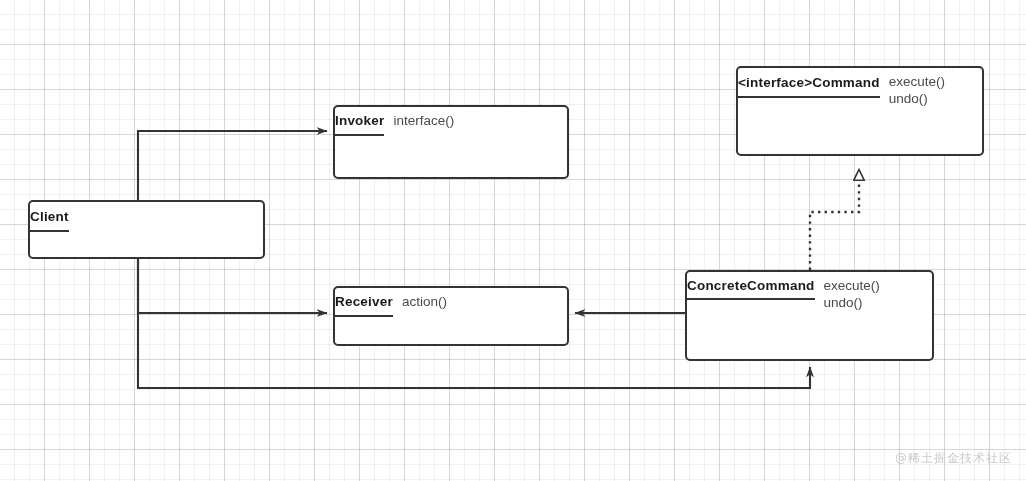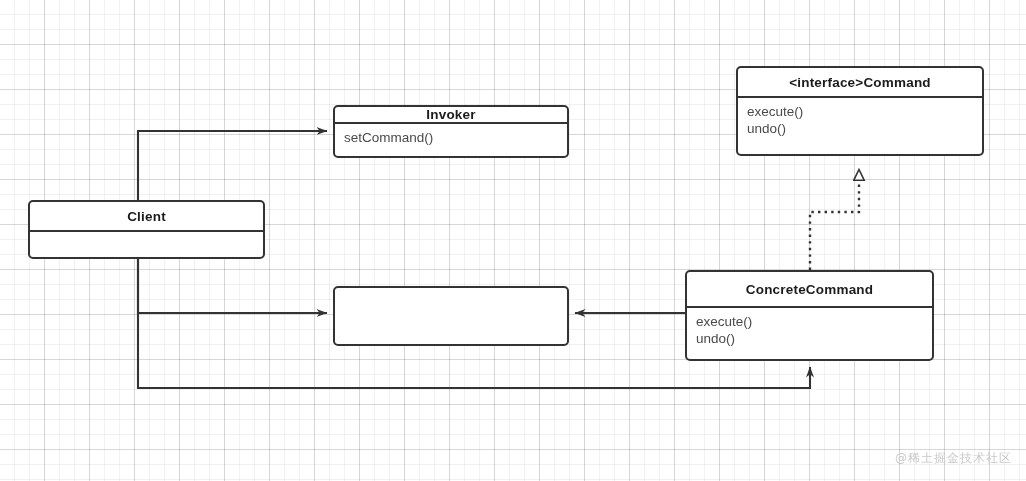--- a/index.html
+++ b/index.html
@@ -29,21 +29,20 @@
     height: 481px;
     pointer-events: none;
   }
   .uml-box {
     position: absolute;
     box-sizing: border-box;
     border: 2.2px solid #333333;
     border-radius: 5px;
     background: #ffffff;
     display: flex;
-    flex-direction: column;
     z-index: 3;
   }
   .uml-header {
     box-sizing: border-box;
     display: flex;
     align-items: center;
     justify-content: center;
     font-weight: bold;
     font-size: 13.5px;
     color: #1b1b1b;
@@ -63,31 +62,31 @@
     line-height: 17px;
     color: #4a4a4a;
     white-space: nowrap;
   }
   .uml-body.empty { padding: 0; }
 
   
   #box-client        { left: 28px;  top: 200px; width: 237px; height: 59px; }
   #box-client .uml-header { height: 30px; }
 
-  #box-invoker       { left: 333px; top: 105px; width: 236px; height: 53px; }
+  #box-invoker       { left: 333px; top: 105px; width: 236px; height: 74px; }
   #box-invoker .uml-header { height: 29px; }
 
   #box-receiver      { left: 333px; top: 286px; width: 236px; height: 60px; }
   #box-receiver .uml-header { height: 29px; }
 
   #box-command       { left: 736px; top: 66px;  width: 248px; height: 90px; }
   #box-command .uml-header { height: 30px; }
 
   #box-concrete      { left: 685px; top: 270px; width: 249px; height: 91px; }
-  #box-concrete .uml-header { height: 38px; }
+  #box-concrete .uml-header { height: 28px; }
 
   .watermark {
     position: absolute;
     right: 14px;
     bottom: 14px;
     font-size: 12px;
     color: #c9c9c9;
     letter-spacing: 1px;
     white-space: nowrap;
     z-index: 4;
@@ -121,25 +120,29 @@
   </svg>
 
   <div class="uml-box" id="box-client">
     <div class="uml-header">Client</div>
     <div class="uml-body empty"></div>
   </div>
 
   <div class="uml-box" id="box-invoker">
     <div class="uml-header">Invoker</div>
     <div class="uml-body">
-      <div class="uml-member">setCommand()</div>
+      <div class="uml-member">interface()</div>
     </div>
   </div>
 
   <div class="uml-box" id="box-receiver">
+    <div class="uml-header">Receiver</div>
+    <div class="uml-body">
+      <div class="uml-member">action()</div>
+    </div>
   </div>
 
   <div class="uml-box" id="box-command">
     <div class="uml-header">&lt;interface&gt;Command</div>
     <div class="uml-body">
       <div class="uml-member">execute()</div>
       <div class="uml-member">undo()</div>
     </div>
   </div>
 

